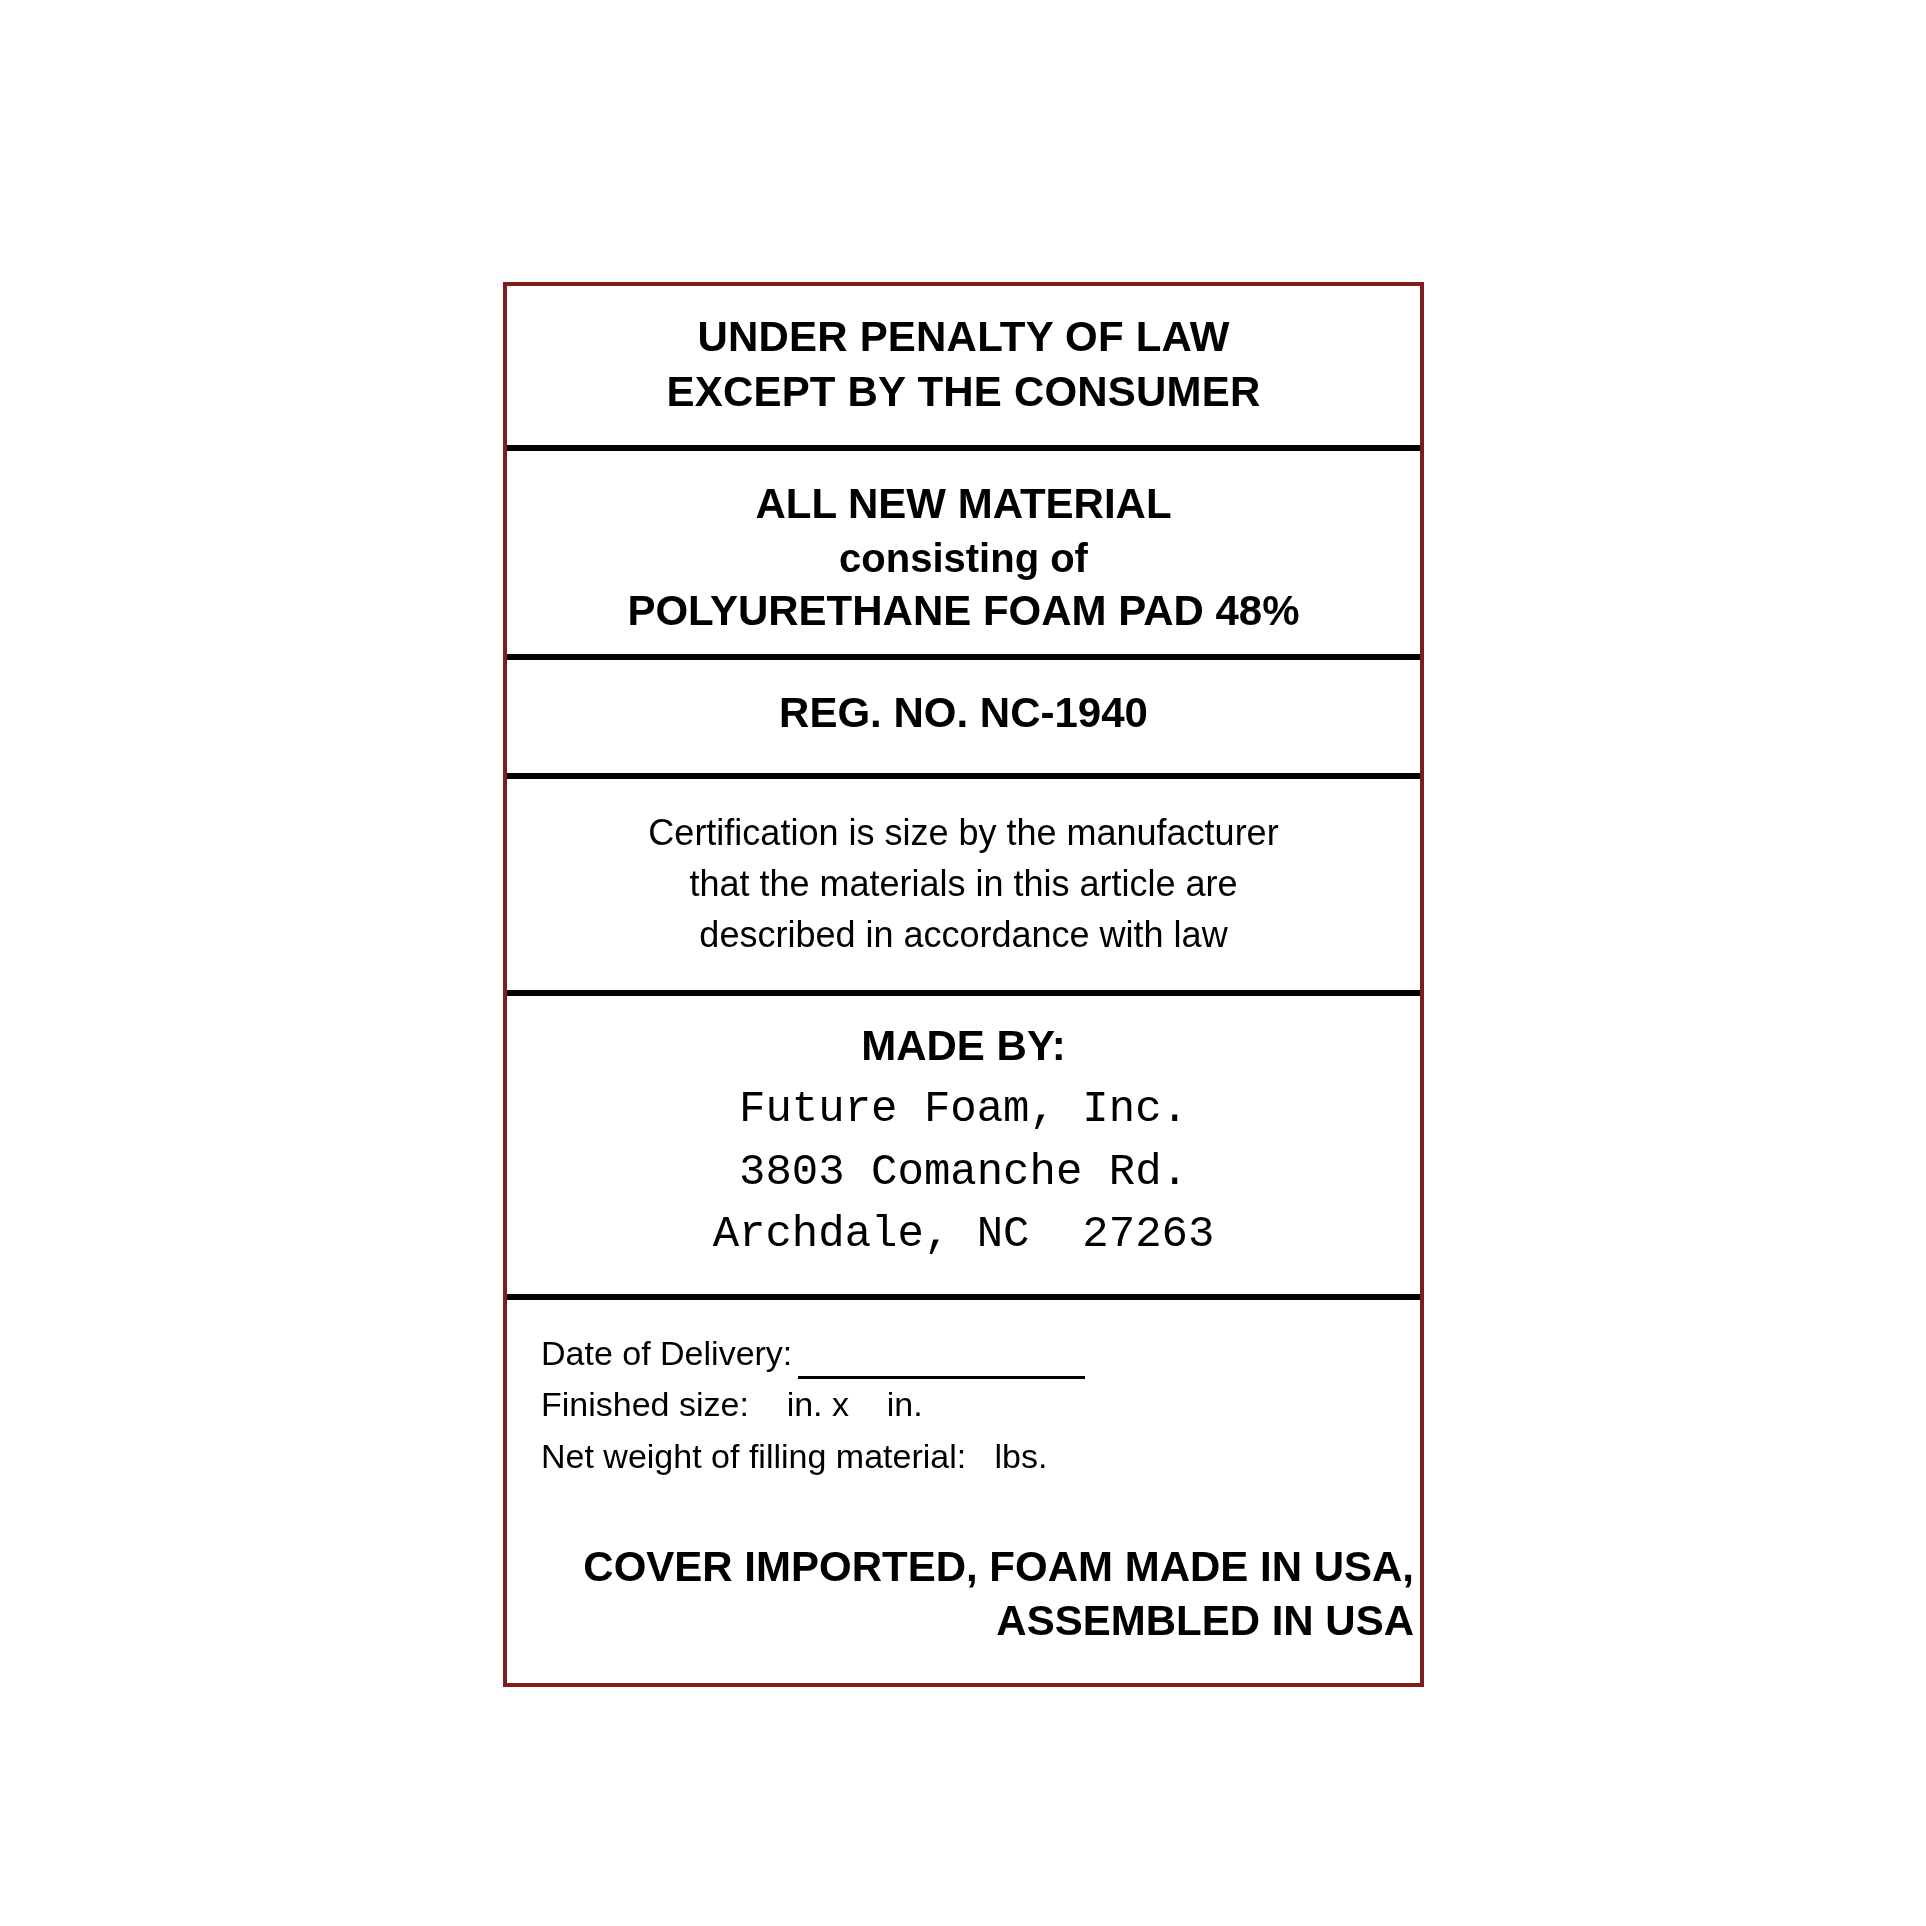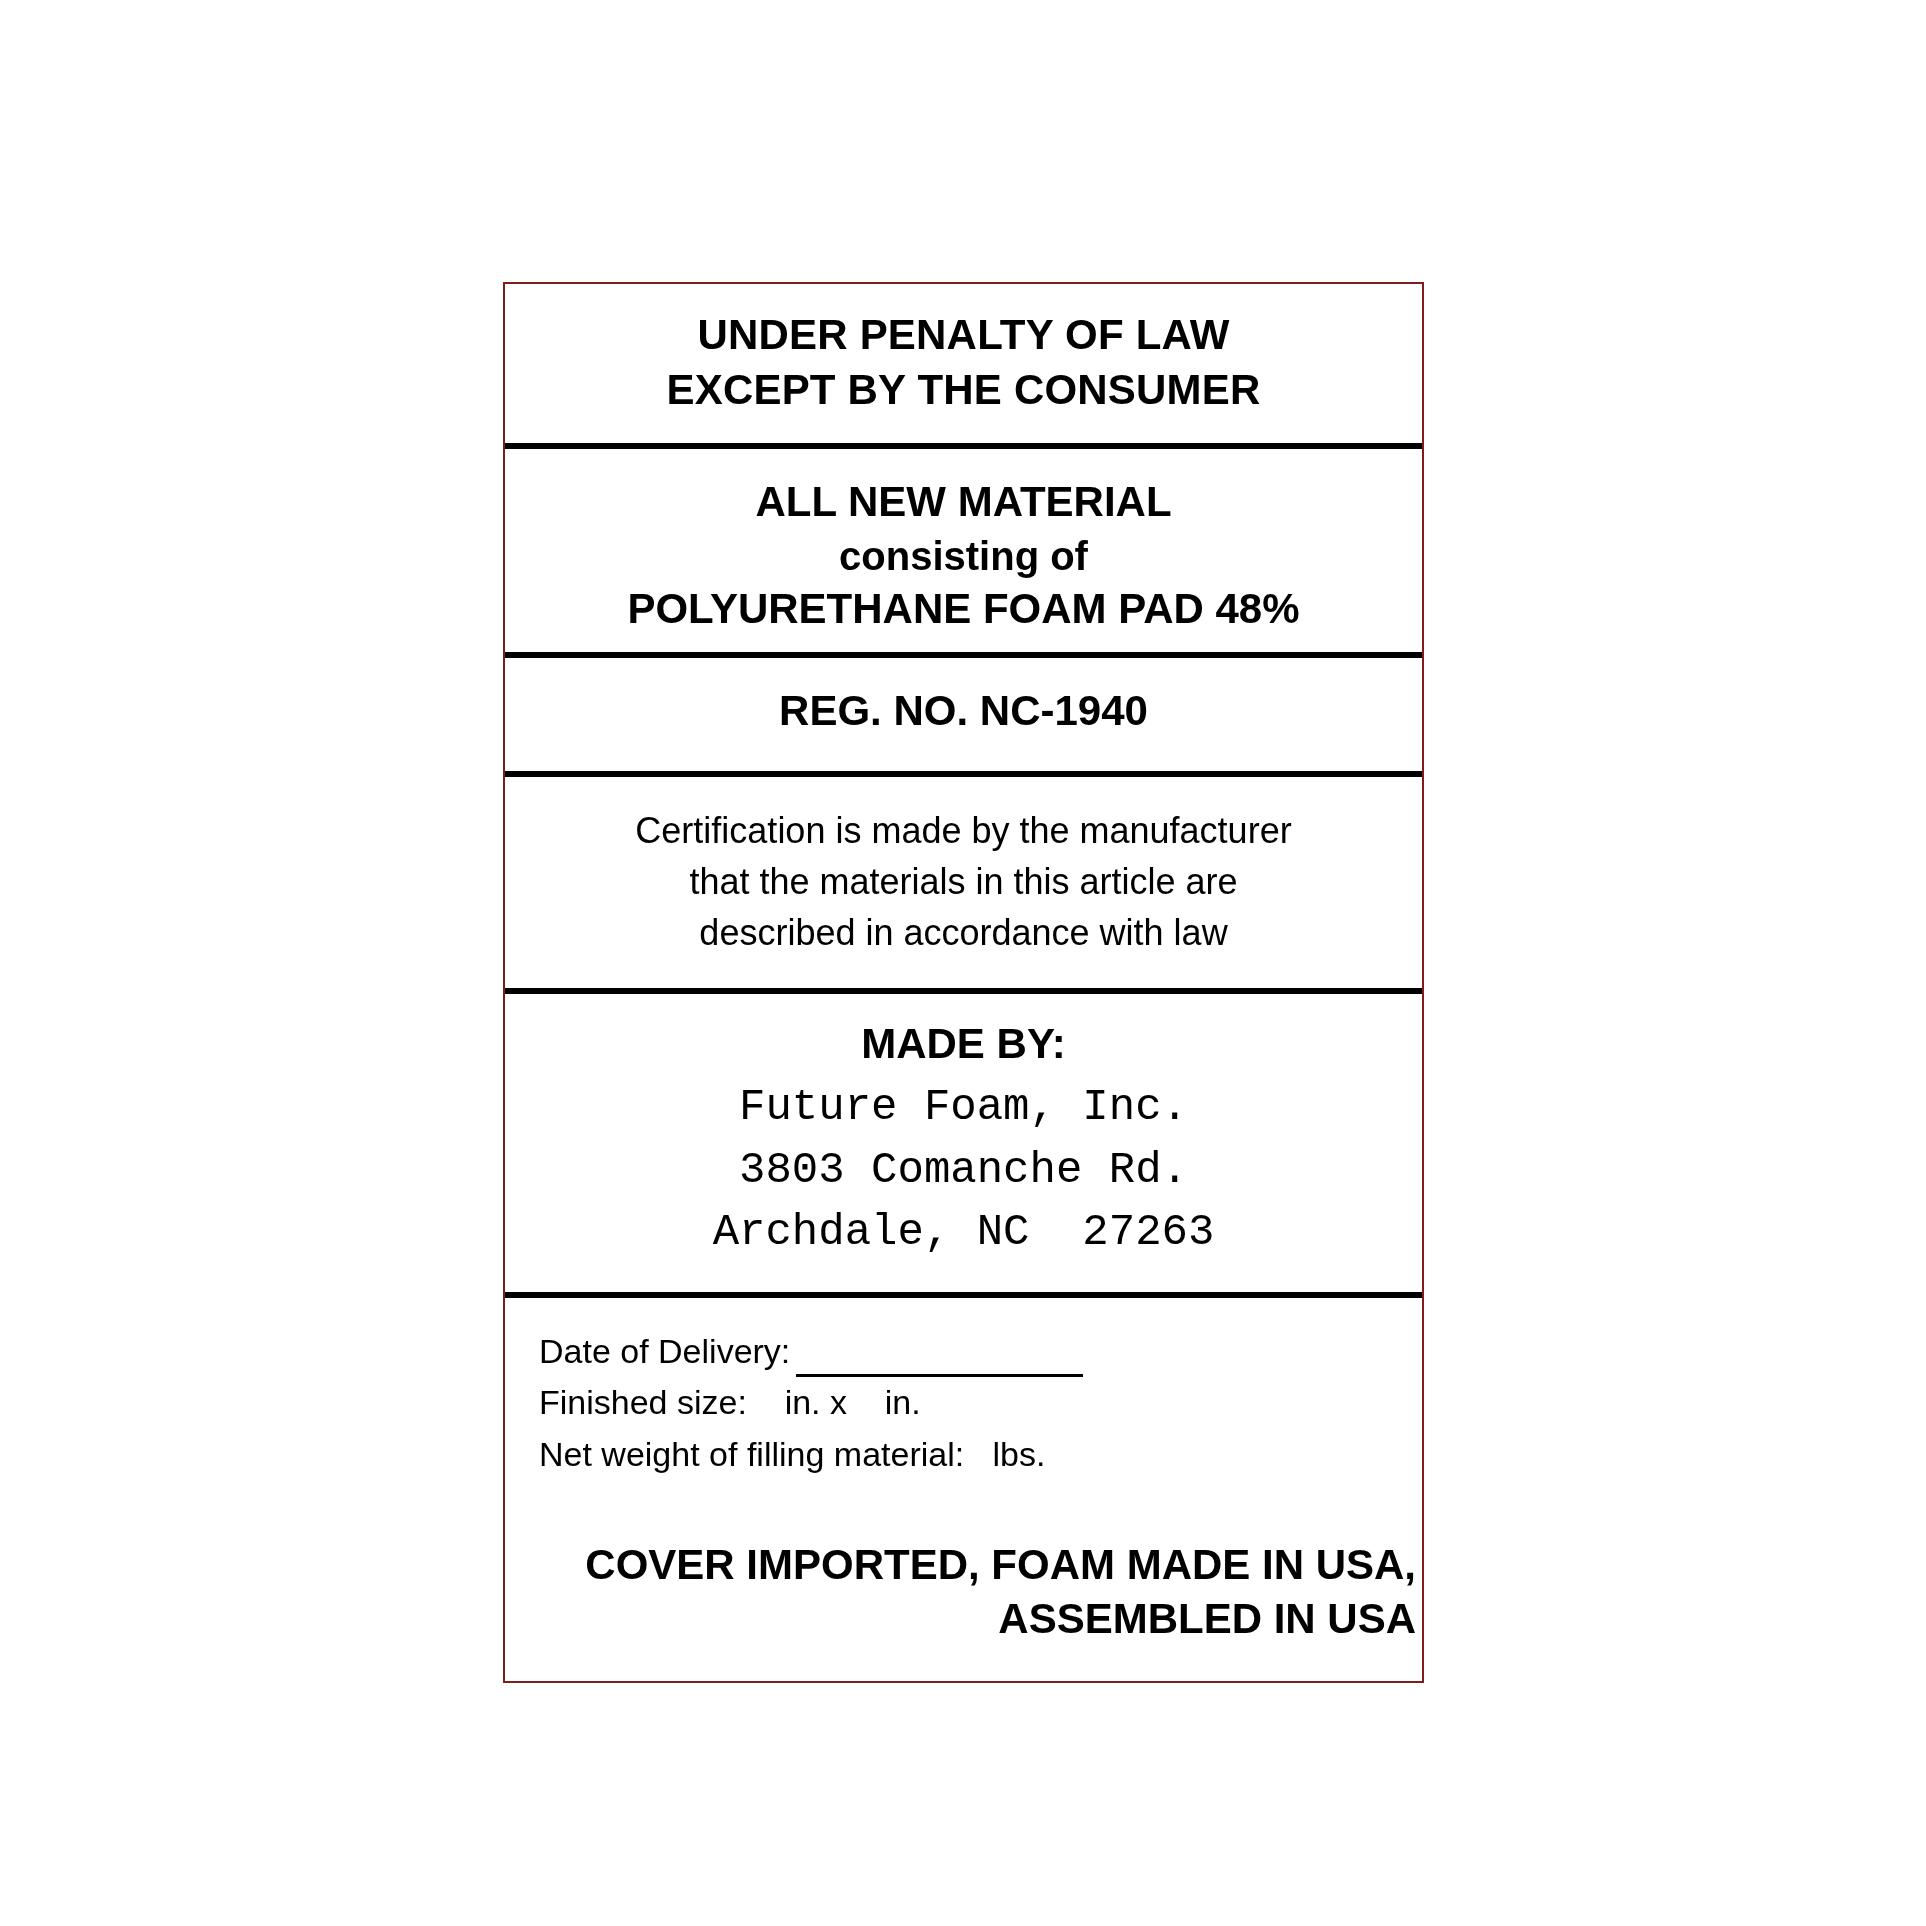--- a/index.html
+++ b/index.html
@@ -15,21 +15,21 @@
     position: relative;
     overflow: hidden;
   }
 
   #tag-label {
     position: absolute;
     left: 503px;
     top: 282px;
     width: 921px;
     box-sizing: border-box;
-    border: 2px solid #7f1d1d;
+    border: 4px solid #7f1d1d;
     background: #ffffff;
   }
 
   .section {
     border-bottom: 6px solid #000000;
     box-sizing: border-box;
     padding: 16px 18px;
     text-align: center;
   }
   .section:last-child {
@@ -148,21 +148,21 @@
     <span class="line">ALL NEW MATERIAL</span>
     <span class="line medium">consisting of</span>
     <span class="line">POLYURETHANE FOAM PAD 48%</span>
   </div>
 
   <div class="section" id="registration-section">
     <span class="line">REG. NO. NC-1940</span>
   </div>
 
   <div class="section" id="certification-section">
-    <span class="line">Certification is made by the manufacturer</span>
+    <span class="line">Certification is size by the manufacturer</span>
     <span class="line">that the materials in this article are</span>
     <span class="line">described in accordance with law</span>
   </div>
 
   <div class="section" id="made-by-section">
     <span id="made-by-heading">MADE BY:</span>
     <span class="line addr">Future Foam, Inc.</span>
     <span class="line addr">3803 Comanche Rd.</span>
     <span class="line addr">Archdale, NC  27263</span>
   </div>

